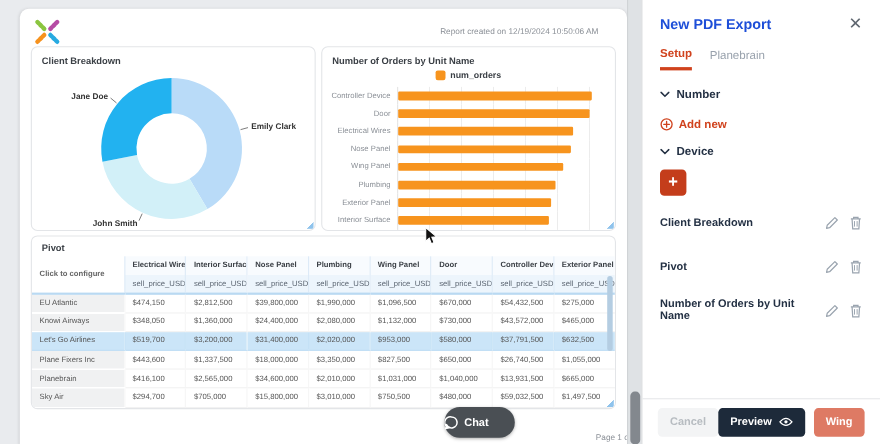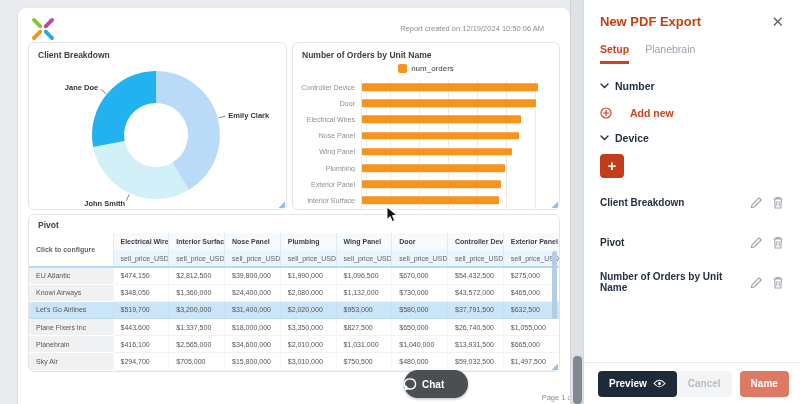--- a/index.html
+++ b/index.html
@@ -21,21 +21,21 @@
   .card-title { font-size:8.5px; font-weight:bold; color:#3a3f45; padding:7px 0 0 9px; }
   .resize-handle { position:absolute; right:1px; bottom:1px; width:7px; height:7px;
                    background:linear-gradient(135deg, transparent 55%, #8fc3ec 55%); }
 
   .donut-svg { position:absolute; left:0; top:18px; }
   .donut-label { font-size:7.5px; font-weight:bold; fill:#333; }
   .donut-leader { stroke:#555; stroke-width:.7; fill:none; }
 
   .bar-legend { display:flex; justify-content:center; align-items:center; gap:4px; margin-top:4px; }
   .bar-legend .swatch { width:9px; height:9px; border-radius:2px; }
-  .bar-legend .legend-label { font-size:8px; font-weight:normal; color:#3a3f45; }
+  .bar-legend .legend-label { font-size:8px; font-weight:bold; color:#3a3f45; }
   .bar-plot { position:absolute; left:6px; right:12px; top:36px; bottom:4px; }
   .bar-row { display:flex; align-items:center; height:16.2px; }
   .bar-label { width:62px; font-size:7px; color:#8a8f96; text-align:right; padding-right:6px;
                white-space:nowrap; overflow:hidden; }
   .bar-track { position:relative; flex:1; height:100%; border-left:1px solid #e4e4e4;
                background:repeating-linear-gradient(to right, transparent 0 28px, #ececec 28px 29px); }
   .bar-fill { position:absolute; left:0; top:50%; transform:translateY(-50%); height:7.5px; border-radius:1px; }
 
   
   .pivot-card { position:absolute; left:10px; right:10px; top:206px; height:158px;
@@ -68,29 +68,29 @@
   
   .v-scrollbar { position:absolute; left:570px; top:0; width:13px; height:404px;
                  background:#dfe2e5; border-left:1px solid #d0d3d6; }
   .v-scroll-thumb { position:absolute; left:2px; bottom:0; width:9px; height:48px;
                     background:#83888e; border-radius:4px; }
 
   
   .side-panel { position:absolute; left:583px; top:0; width:217px; height:404px; background:#fff;
                 border-left:1px solid #d5d8da; }
   .panel-header { display:flex; justify-content:space-between; align-items:center; padding:14px 16px 0 16px; }
-  .panel-title { font-size:13px; font-weight:bold; color:#c2410c; }
+  .panel-title { font-size:13px; font-weight:bold; color:#1d4ed8; }
   .panel-close { font-size:15px; color:#5f6770; cursor:pointer; line-height:1; }
-  .panel-tabs { display:flex; gap:16px; padding:14px 16px 0 16px; }
+  .panel-tabs { display:flex; gap:16px; padding:14px 16px 0 16px;align-items:center; }
   .tab { font-size:10.5px; padding-bottom:6px; cursor:pointer; }
   .tab.active { color:#d0421d; font-weight:bold; border-bottom:3px solid #d0421d; }
   .tab.inactive { color:#99a2ad; }
   .section-header { display:flex; align-items:center; gap:6px; padding:16px 16px 0 16px;
                     font-size:10.5px; font-weight:bold; color:#243144; }
-  .add-new { display:flex; align-items:flex-end; gap:18px; padding:15px 16px 0 16px;
+  .add-new { display:flex; align-items:flex-end; gap:5px; padding:15px 16px 0 16px;
              font-size:10.5px; font-weight:bold; color:#d0421d; cursor:pointer; }
   .search-row { display:flex; gap:7px; padding:10px 16px 0 16px; }
   .search-box { position:relative; flex:1; }
   .search-box input { width:100%; height:24px; border:1px solid #ccd0d4; border-radius:4px;
                       padding:0 6px 0 24px; font-size:9.5px; color:#444;
                       font-family:"Liberation Sans", sans-serif; outline:none; }
   .search-box input::placeholder { color:#b3b9bf; }
   .search-box svg { position:absolute; left:7px; top:6px; }
   .add-widget-btn { width:24px; height:24px; background:#c43d1b; border:none; border-radius:4px;
                     color:#fff; font-size:15px; font-weight:bold; line-height:22px; cursor:pointer; }
@@ -403,28 +403,28 @@
     </svg>
             <svg width="12" height="13" viewBox="0 0 12 13">
       <path d="M1.5 3 H10.5 M4 3 V1.6 H8 V3 M2.6 3 L3.2 12 H8.8 L9.4 3" fill="none" stroke="#9aa4af" stroke-width="1.1"></path>
       <path d="M4.8 5 V10 M7.2 5 V10" stroke="#9aa4af" stroke-width="0.9"></path>
     </svg>
           </span>
     </div>
       </div>
 
     <div class="panel-footer">
+      <button class="btn btn-cancel">Cancel</button>
       <button class="btn btn-preview">
         <span>Preview</span>
         <svg width="13" height="9" viewBox="0 0 13 9">
           <path d="M1 4.5 Q6.5 -2 12 4.5 Q6.5 11 1 4.5 Z" fill="none" stroke="#fff" stroke-width="1.1"></path>
           <circle cx="6.5" cy="4.5" r="1.5" fill="#fff"></circle>
         </svg>
       </button>
-      <button class="btn btn-cancel">Cancel</button>
-      <button class="btn btn-save">Name</button>
+      <button class="btn btn-save">Wing</button>
     </div>
   </div>
 
   <svg class="cursor" width="12" height="17" viewBox="0 0 12 17">
     <path d="M1,1 L1,13.5 L4.2,10.6 L6.2,15.5 L8.6,14.4 L6.6,9.6 L11,9.3 Z" fill="#111" stroke="#fff" stroke-width="1"></path>
   </svg>
 </div>
 
 </body></html>

